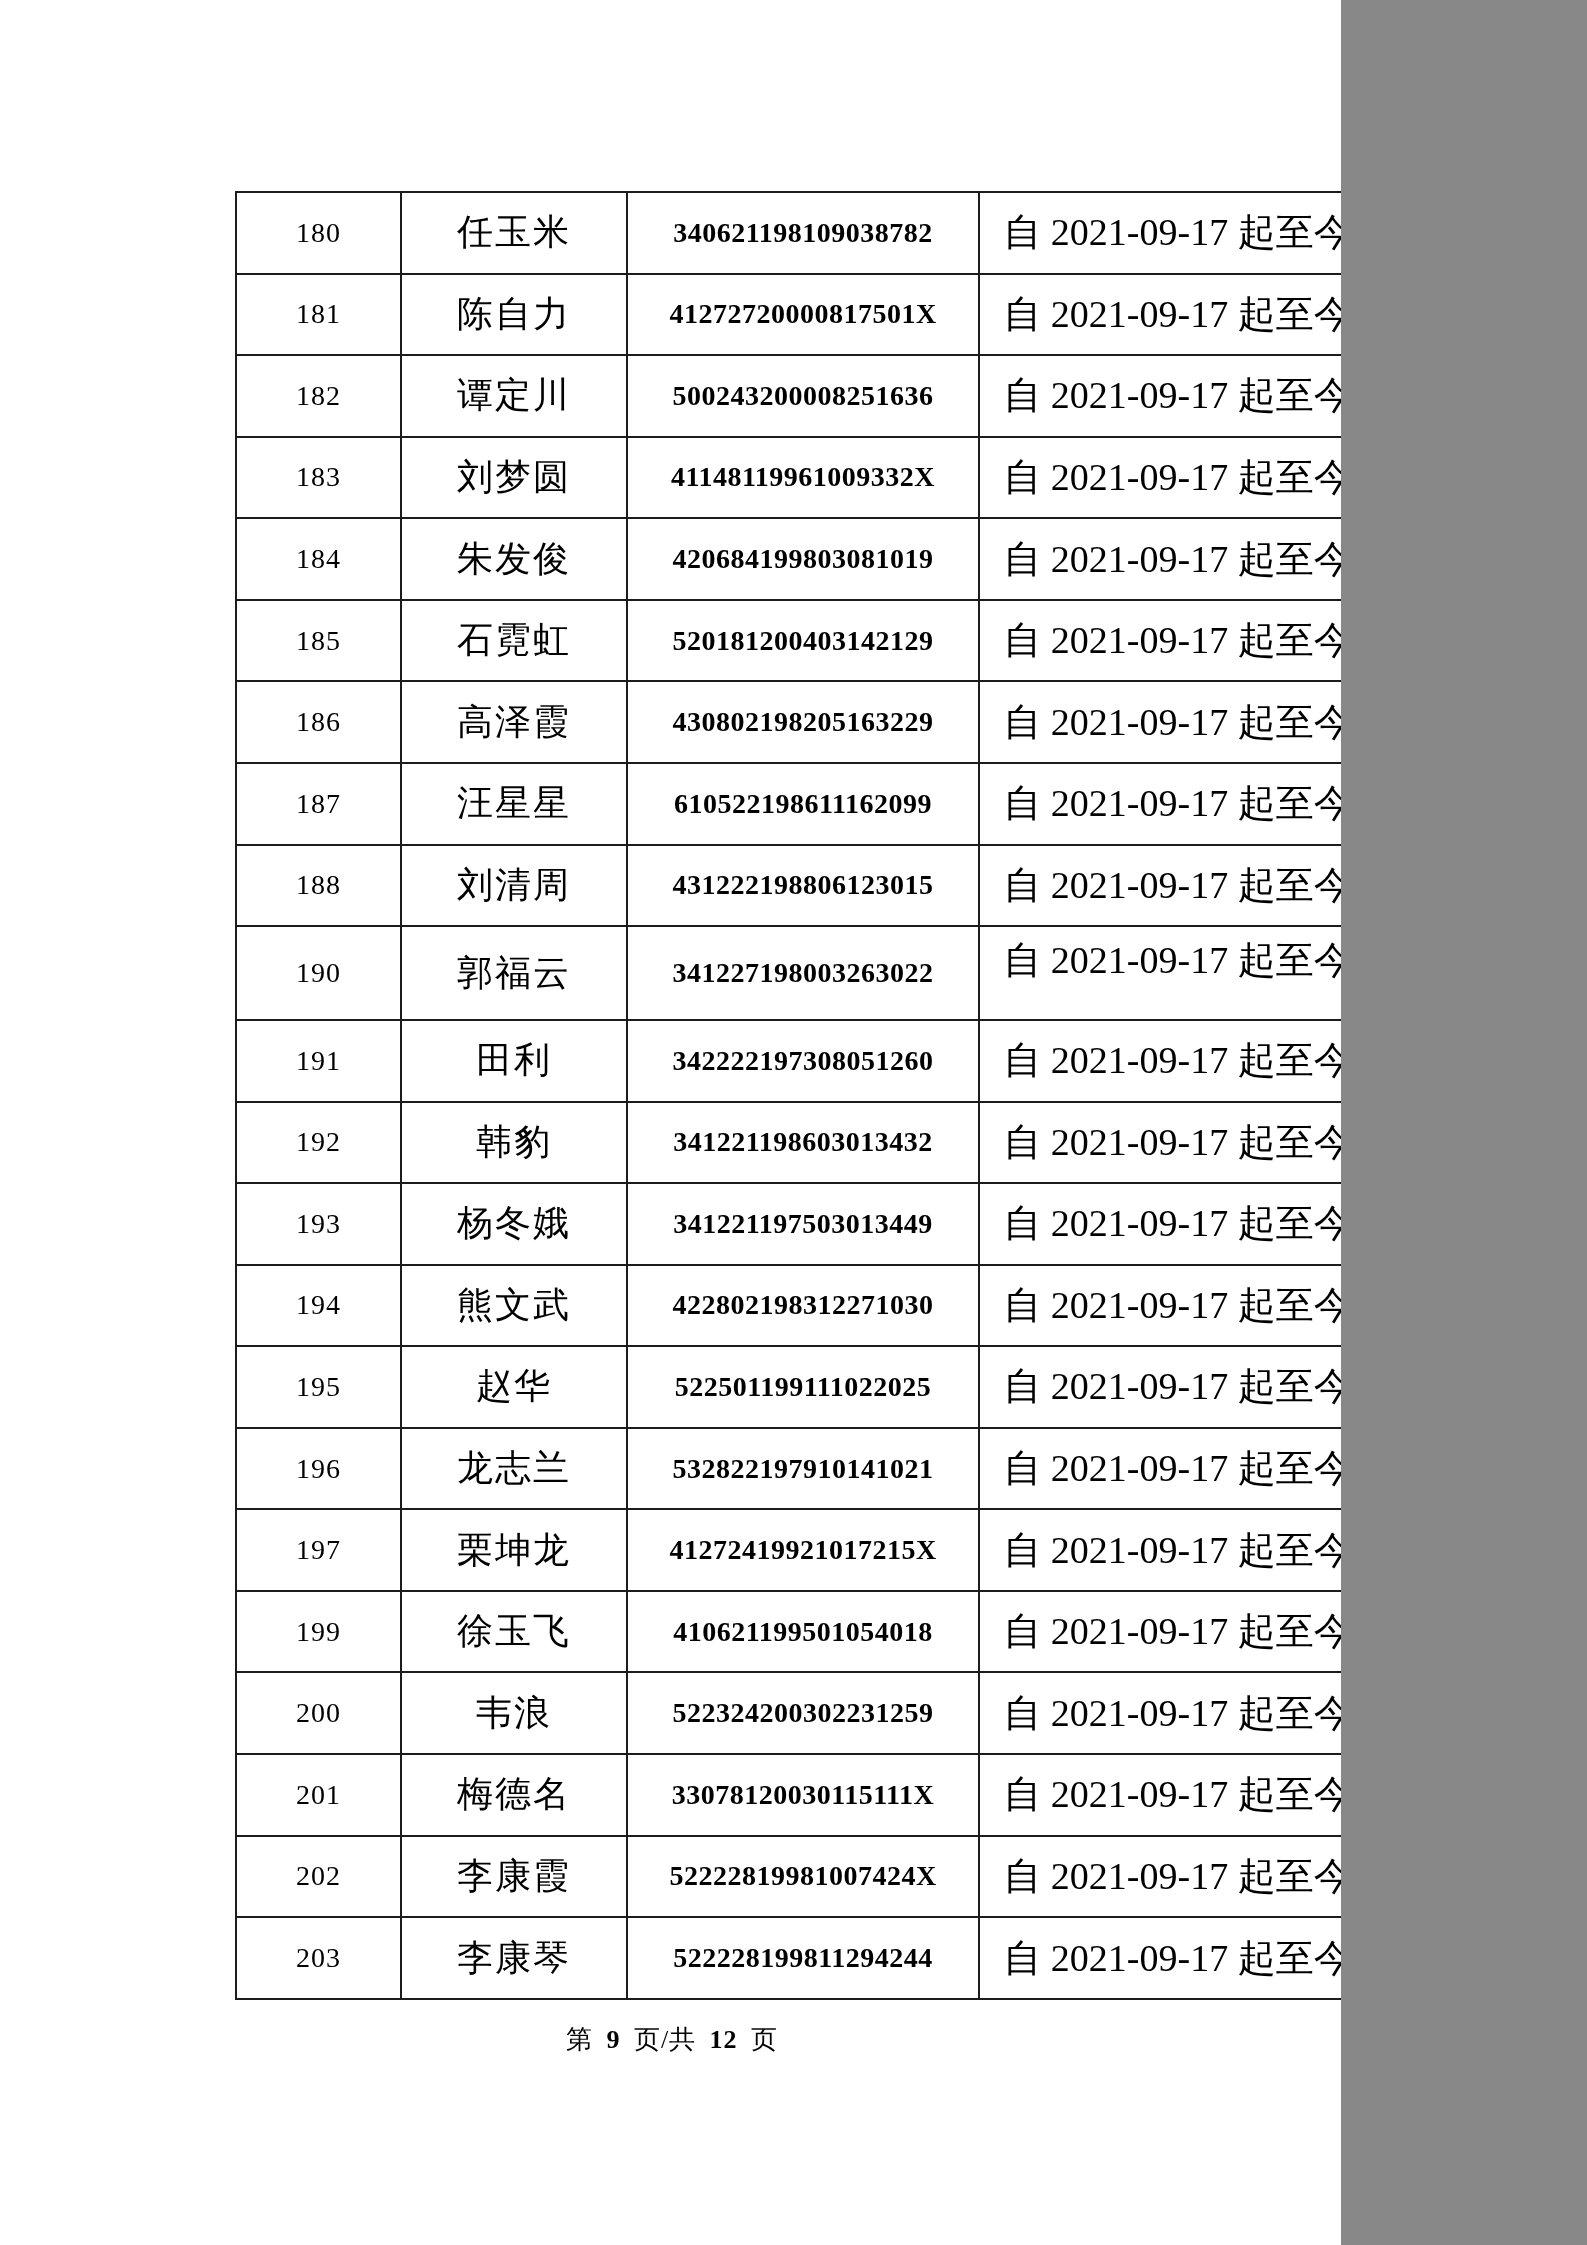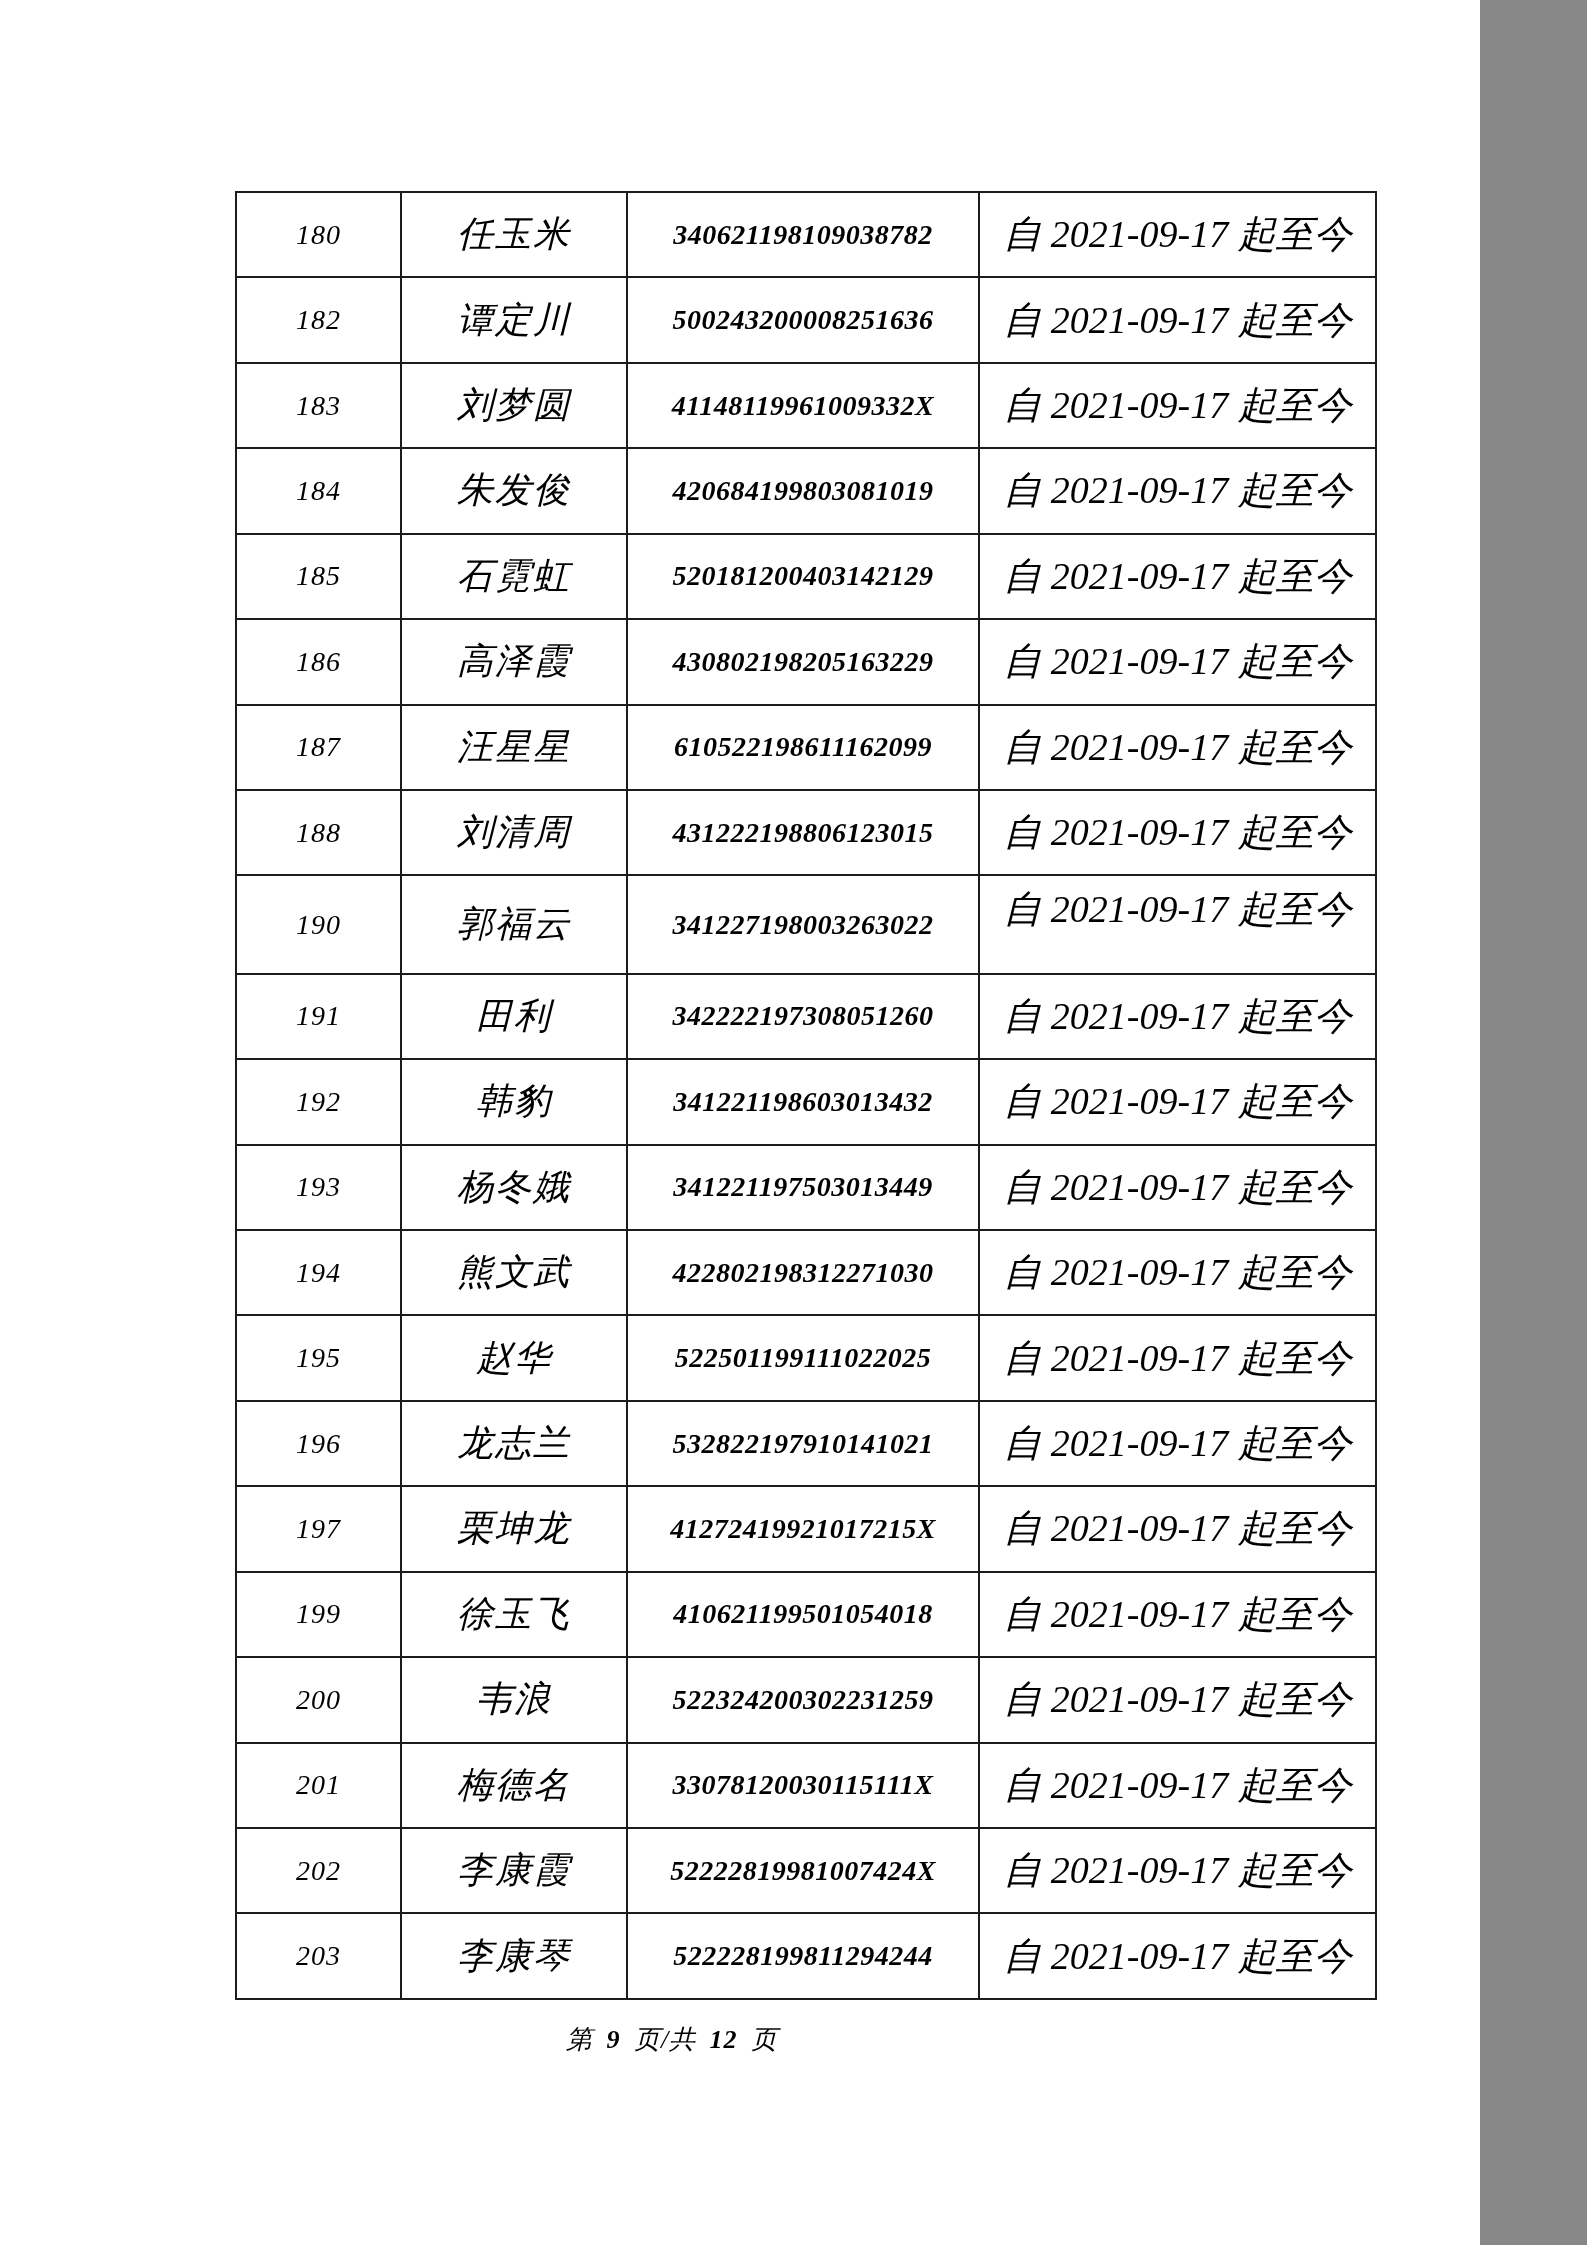--- a/index.html
+++ b/index.html
@@ -1,23 +1,22 @@
 <!DOCTYPE html>
 <html><head>
 <meta charset="utf-8">
 <style>
   html,body{margin:0;padding:0;background:#888;}
   .page{
     position:relative;
-    width:1480px;height:2245px;
+    width:1341px;height:2245px;
     background:#ffffff;
     overflow:hidden;
     font-family:"Liberation Serif","DejaVu Serif",serif;
     color:#000;
-    font-style:italic;
   }
   
   table.roster{
     position:absolute;
     left:235px;top:191px;
     width:1140px;height:1809px;
     border-collapse:collapse;
     table-layout:fixed;
   }
   table.roster td{
@@ -78,20 +77,26 @@
         <col class="c-period">
     </colgroup>
     <tbody id="rows">
     <tr>
       <td class="no">180</td>
       <td class="name">任玉米</td>
       <td class="id">340621198109038782</td>
       <td class="period">自 2021-09-17 起至今</td>
     </tr>
 
+    <tr>
+      <td class="no">181</td>
+      <td class="name">陈自力</td>
+      <td class="id">41272720000817501X</td>
+      <td class="period">自 2021-09-17 起至今</td>
+    </tr>
 
     <tr>
       <td class="no">182</td>
       <td class="name">谭定川</td>
       <td class="id">500243200008251636</td>
       <td class="period">自 2021-09-17 起至今</td>
     </tr>
 
     <tr>
       <td class="no">183</td>

